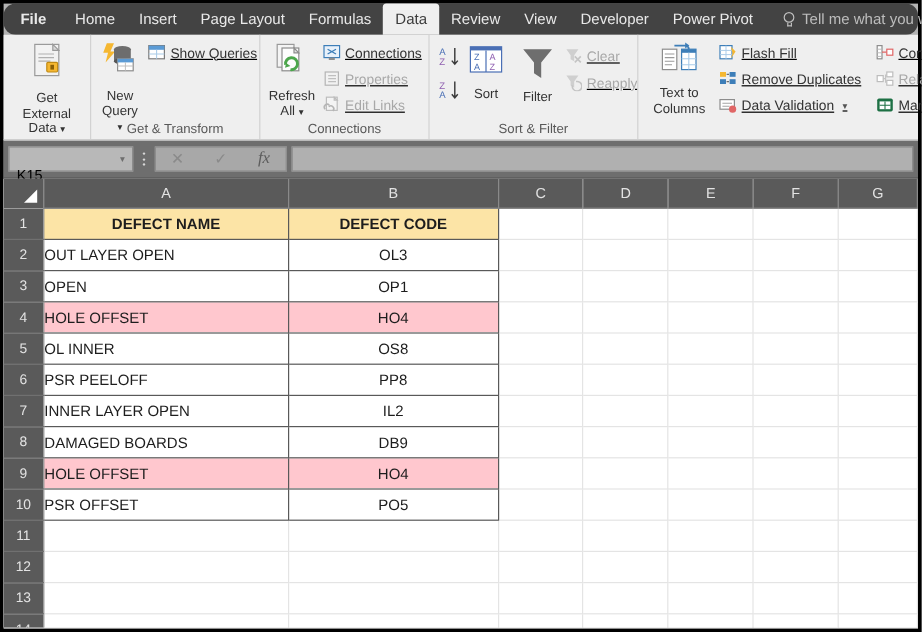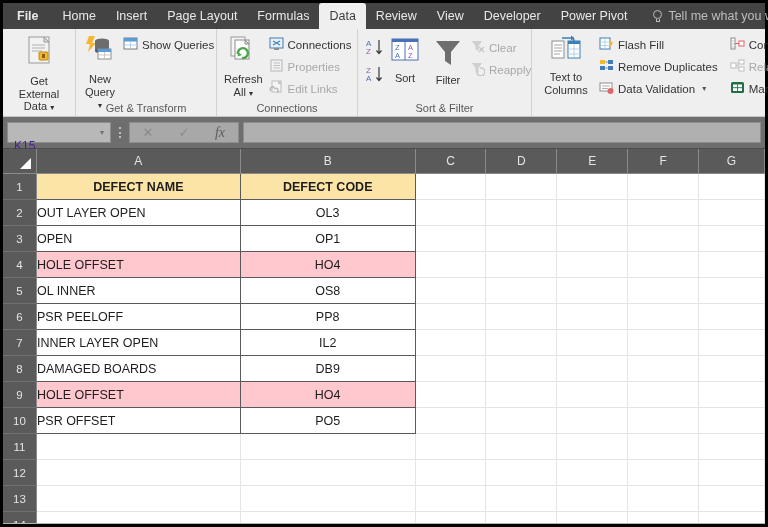--- a/index.html
+++ b/index.html
@@ -11,21 +11,21 @@
   }
   #app{
     position:relative;width:768px;height:527px;
     border:3px solid #000;box-sizing:border-box;
     background:#b3b3b3;
   }
 
   
   .tabstrip{
     position:relative;height:26px;background:#434343;
-    display:flex;align-items:stretch;
+    display:flex;align-items:stretch;border-radius:10px;
   }
   .tab{
     display:flex;align-items:center;padding:0 10px;
     font-size:12.5px;color:#e9e9e9;white-space:nowrap;
   }
   .tab.file{font-weight:bold;padding:0 14px;}
   .tab.active{
     background:#efefef;color:#3b3b3b;
     border-top-left-radius:3px;border-top-right-radius:3px;
   }
@@ -67,41 +67,41 @@
   .bigbtn{
     display:flex;flex-direction:column;align-items:center;
     width:62px;padding:2px 2px 0;cursor:default;
   }
   .bigbtn .lbl{
     font-size:11px;color:#333;text-align:center;line-height:12.5px;margin-top:2px;
   }
   .bigbtn .lbl .car{font-size:8px;}
 
   
-  .smallcol{display:flex;flex-direction:column;gap:1px;padding-top:1px;}
+  .smallcol{display:flex;flex-direction:column;gap:1px;padding-top:1px;text-decoration:underline;}
   .smallbtn{
     display:flex;align-items:center;gap:4px;height:21px;
     padding:0 4px;font-size:11.5px;color:#333;white-space:nowrap;cursor:default;
   }
   .smallbtn.dis{color:#a8a8a8;}
   .smallbtn .car{font-size:8px;color:#555;margin-left:3px;}
 
   .ico{flex:0 0 auto;display:inline-block;position:relative;}
 
   
   .fbar{
     height:31px;background:#6e6e6e;display:flex;align-items:center;
     padding:0 4px;gap:3px;border-bottom:1px solid #4d4d4d;
   }
   .namebox{
     width:104px;height:21px;background:#b8b8b8;border:1px solid #8d8d8d;
     display:flex;align-items:center;box-sizing:border-box;
   }
   .namebox .nbtxt{
-    flex:1;font-size:12px;color:#4c1d95;padding-left:6px;overflow:hidden;white-space:nowrap;margin-top:26px;
+    flex:1;font-size:12px;color:#000000;padding-left:6px;overflow:hidden;white-space:nowrap;margin-top:26px;
   }
   .namebox .nbarrow{
     width:16px;text-align:center;font-size:8px;color:#6e6e6e;
   }
   .dots{
     width:12px;height:21px;display:flex;flex-direction:column;
     align-items:center;justify-content:center;gap:2.5px;
   }
   .dots i{width:2px;height:2px;background:#d8d8d8;border-radius:50%;display:block;}
   .fbtns{

